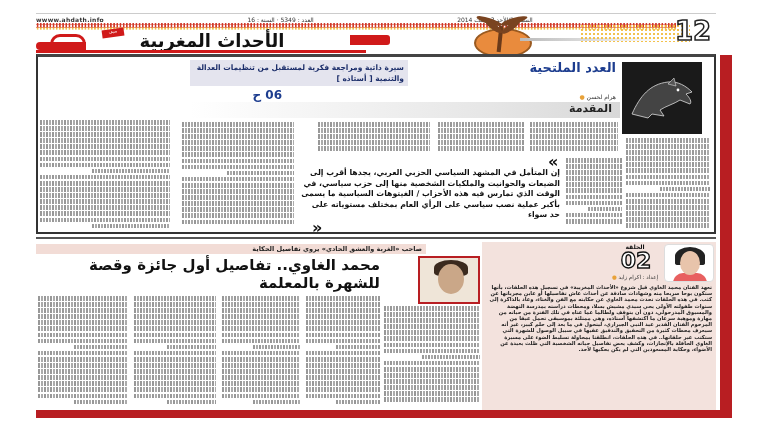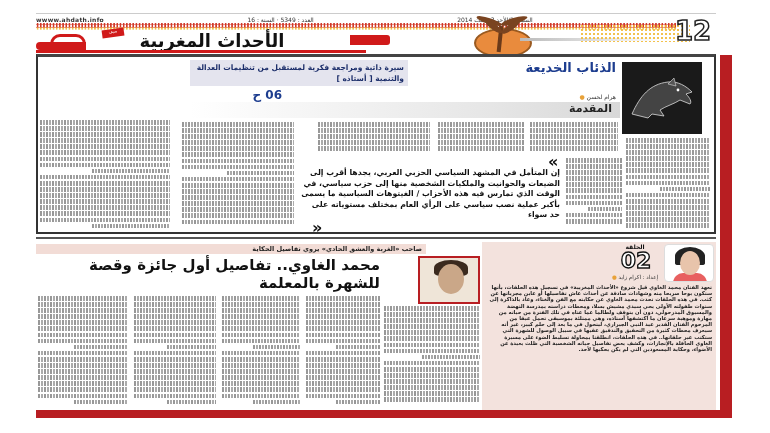--- a/index.html
+++ b/index.html
@@ -120,21 +120,21 @@
   <div class="top-box"></div>
 
   <div class="wolf-box">
     <svg class="wolf-shape" viewBox="0 0 66 44">
       <path d="M2 38 C10 20 20 8 38 6 C48 5 56 10 62 16 L56 18 C60 22 62 26 60 28 L50 24 C44 28 36 30 30 34 L34 40 L22 38 L18 42 Z" fill="#444" stroke="#ddd" stroke-width="0.8"></path>
       <path d="M38 8 L44 2 L46 10 Z" fill="#555" stroke="#ddd" stroke-width="0.6"></path>
       <circle cx="48" cy="14" r="1.4" fill="#fff"></circle>
     </svg>
   </div>
 
-  <div class="series-title">الذئاب الخديعة</div>
+  <div class="series-title">العدد الملتحية</div>
   <div class="author-line">
     <span>هرام لحسن</span>
     <span class="author-dot">●</span>
   </div>
 
   <div class="sub-box">سيرة ذاتية ومراجعة فكرية لمستقبل من تنظيمات العدالة والتنمية [ أستاذه ]</div>
   <div class="part-num">06 ح</div>
 
   <div class="intro-bar">
     <span class="intro-label">المقدمة</span>

